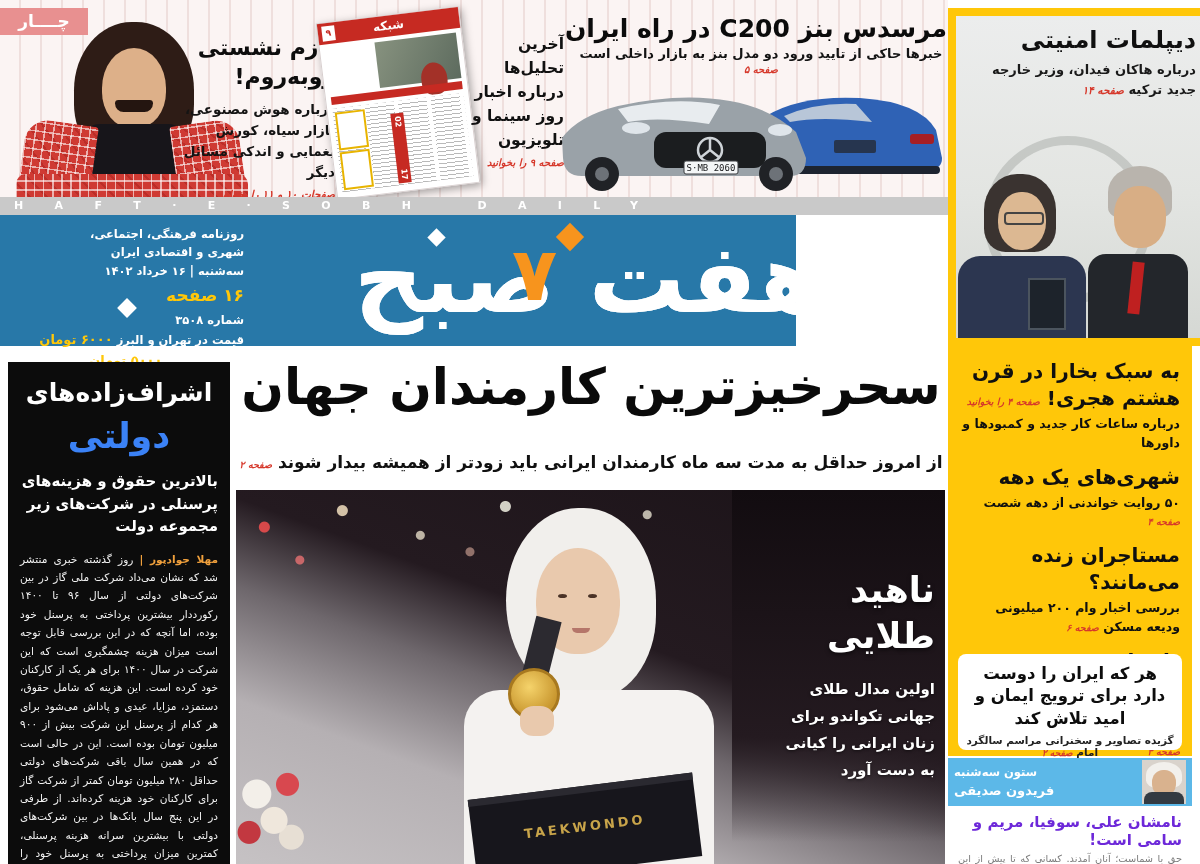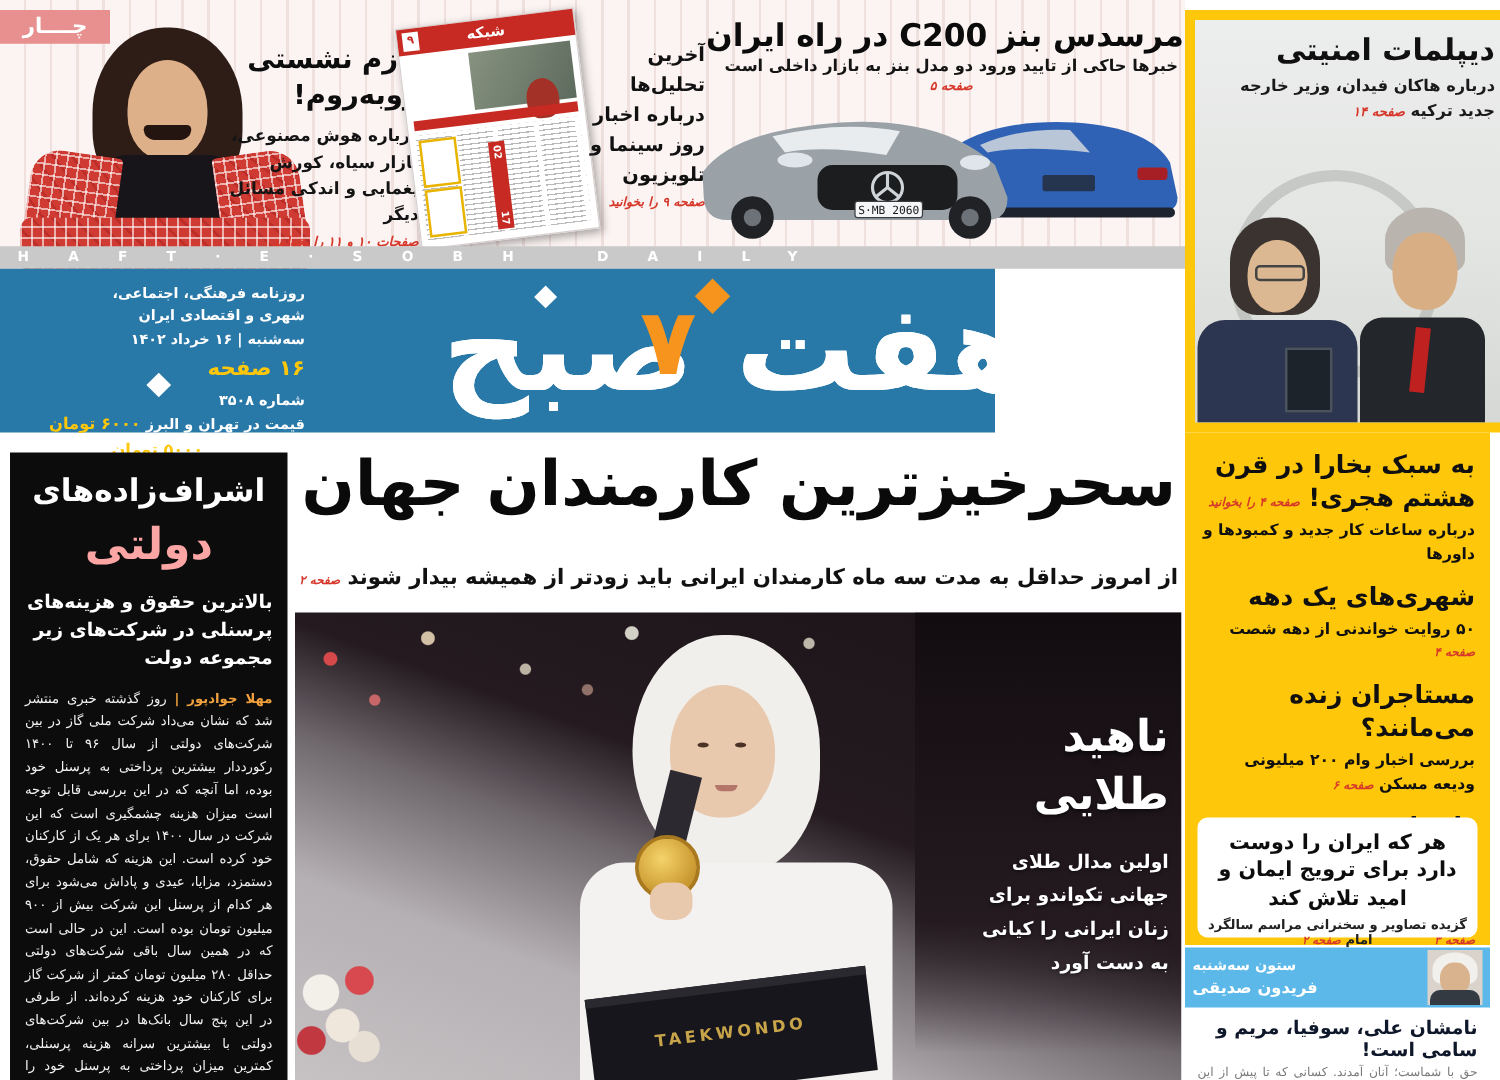--- a/index.html
+++ b/index.html
@@ -103,21 +103,21 @@
   
   .main-head{left:236px;top:358px;width:710px;font-size:50px;font-weight:900;color:#0a0a0a;
     text-align:center;white-space:nowrap;}
   .main-sub{left:236px;top:452px;width:710px;font-size:17px;font-weight:bold;color:#111;text-align:center;}
   .main-sub .ref{font-size:9.5px;}
 
   
   .black-box{left:8px;top:362px;width:222px;height:502px;background:#0c0c0c;color:#fff;
     padding:16px 12px;box-sizing:border-box;}
   .bb-h1{font-size:25px;font-weight:900;text-align:center;line-height:1.2;}
-  .bb-h2{font-size:35px;font-weight:900;text-align:center;color:#fca5a5;margin:8px 0 14px;}
+  .bb-h2{font-size:35px;font-weight:900;text-align:center;color:#3b82f6;margin:8px 0 14px;}
   .bb-sub{font-size:15px;font-weight:bold;line-height:1.5;}
   .bb-body{margin-top:12px;font-size:10.6px;line-height:1.74;text-align:justify;color:#f2f2f2;}
   .bb-byline{color:#f0a03c;font-weight:bold;}
 
   
   .photo{left:236px;top:490px;width:709px;height:374px;overflow:hidden;
     background:linear-gradient(200deg,#1b1318 0%,#241a20 42%,#6e676c 56%,#b5b0b3 74%,#c6c2c4 100%);}
   .ph-right-dark{right:0;top:0;width:30%;height:94%;
     background:linear-gradient(180deg,#120c10 0%,#241a20 70%,rgba(36,26,32,0) 100%);}
   .bokeh{left:0;top:0;width:100%;height:55%;background-image:
@@ -168,21 +168,21 @@
   
   .tue-box{left:948px;top:758px;width:244px;height:106px;background:#fff;}
   .tue-head{left:0;top:0;width:100%;height:48px;background:#5cb8e8;color:#fff;
     display:flex;flex-direction:row-reverse;align-items:center;box-sizing:border-box;padding:0 6px;}
   .tue-avatar{position:relative;width:44px;height:44px;margin-left:8px;background:#d9d3cc;overflow:hidden;flex:0 0 auto;}
   .tue-hairw{position:absolute;left:4px;top:2px;width:36px;height:26px;background:#f2f0ec;border-radius:50% 50% 30% 30%;}
   .tue-facew{position:absolute;left:10px;top:10px;width:24px;height:26px;background:#d9b28e;border-radius:46%;}
   .tue-suitw{position:absolute;left:2px;top:32px;width:40px;height:12px;background:#333a42;border-radius:8px 8px 0 0;}
   .tue-kicker{font-size:11.5px;font-weight:bold;line-height:1.5;text-align:left;direction:rtl;width:100%;}
   .tue-author{font-size:13px;font-weight:900;}
-  .tue-title{padding:7px 10px 2px;font-size:15px;font-weight:900;color:#0f172a;}
+  .tue-title{padding:7px 10px 2px;font-size:15px;font-weight:900;color:#6d28d9;}
   .tue-body{padding:0 10px;font-size:9.8px;color:#7a7a7a;line-height:1.6;text-align:justify;}
 </style>
 </head>
 <body>
 
 <div class="page">
 
   <div class="abs top-bg"></div>
   <div class="abs corner-label">چــــار</div>
 

